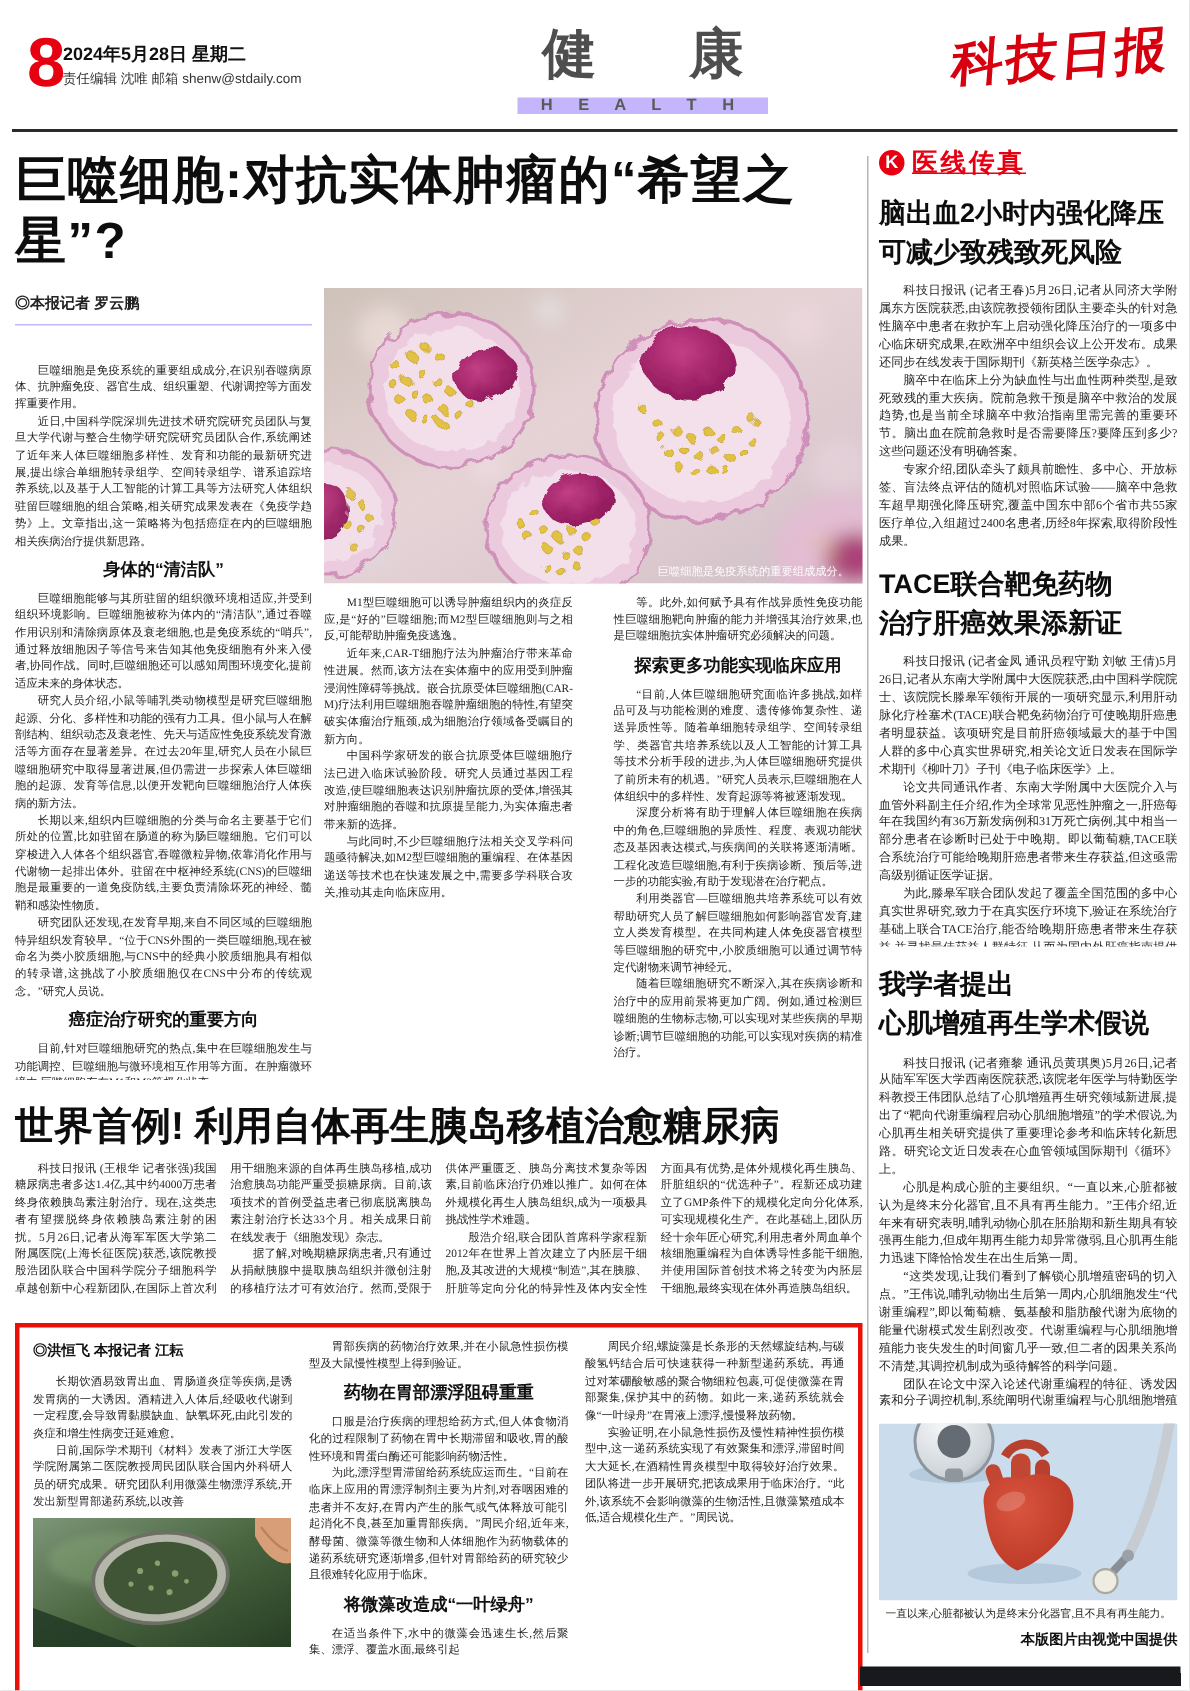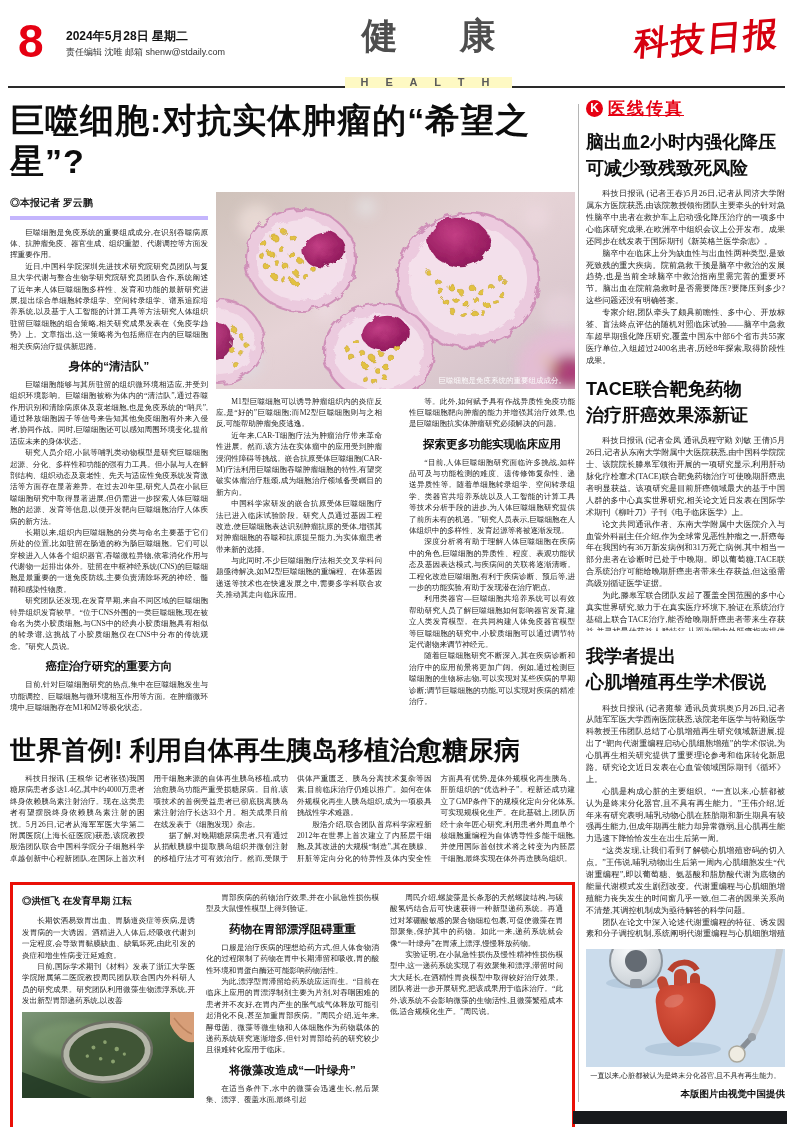--- a/index.html
+++ b/index.html
@@ -2,43 +2,43 @@
 <html><head>
 <meta charset="utf-8">
 <style>
   html,body{margin:0;padding:0;background:#e9e9e9;}
   #page{position:relative;width:793px;height:1127px;background:#fff;margin:0 auto;overflow:hidden;
         font-family:"Liberation Serif","DejaVu Serif",serif;color:#222;box-shadow:0 0 6px rgba(0,0,0,.25);}
   
   .hdr{position:absolute;left:0;top:0;width:100%;height:97px;}
   .hdr-rule{position:absolute;left:8px;top:86px;width:777px;height:2px;background:#2a2a2a;}
   .pagenum{position:absolute;left:18px;top:18px;font:900 46px/1 "Liberation Sans",sans-serif;color:#e60012;}
-  .dateblk{position:absolute;left:66px;top:28px;}
+  .dateblk{position:absolute;left:42px;top:28px;}
   .dateline{font:bold 12px/1.4 "Liberation Sans",sans-serif;color:#111;}
   .editline{font:9px/1.6 "Liberation Sans",sans-serif;color:#333;}
   .secblk{position:absolute;left:0;top:16px;width:100%;text-align:center;margin-left:32px;}
   .sec-cn{font:900 36px/1.1 "Liberation Sans",sans-serif;color:#4e4e4e;letter-spacing:26px;text-indent:26px;}
-  .sec-en{display:inline-block;position:relative;top:16px;background:#fef9c3;padding:0 16px;
+  .sec-en{display:inline-block;position:relative;top:4px;background:#c4b5fd;padding:0 16px;
           font:bold 11px/1 "Liberation Sans",sans-serif;color:#5a5a5a;letter-spacing:7px;}
   .masthead{position:absolute;right:14px;top:22px;font:bold 34px/1 "Liberation Serif",serif;color:#d6000f;
             transform:skewX(-8deg) rotate(-4deg);letter-spacing:2px;}
   
   .content{position:absolute;left:10px;top:100px;width:565px;}
   .vrule{position:absolute;left:578px;top:104px;width:1px;height:998px;background:#b5b5b5;}
   .sidebar{position:absolute;left:586px;top:100px;width:199px;}
   
   .bp{font-size:7.6px;line-height:1.5;text-align:justify;text-indent:2em;margin:0;color:#1f1f1f;}
   .sub{font:bold 11.5px/1.3 "Liberation Sans",sans-serif;text-align:center;margin:7px 0 5px;color:#111;}
   .byline2{font:bold 9.5px/1.4 "Liberation Sans",sans-serif;text-indent:0;margin:2px 0 8px;color:#111;}
   .photocap{font-size:7.2px;line-height:1.5;text-indent:0;text-align:center;color:#222;margin:4px 0 0;white-space:pre-line;}
   
   .h-lead{font:900 34px/1.2 "Liberation Sans",sans-serif;color:#0d0d0d;margin:0 0 10px;letter-spacing:1px;}
   .lead-row{display:flex;gap:8px;}
   .lead-c1{width:198px;height:528px;overflow:hidden;flex:none;}
-  .lead-byline{font:bold 10px/1.3 "Liberation Sans",sans-serif;padding:4px 0 7px;margin-bottom:7px;border-bottom:4px solid #c4b5fd;}
+  .lead-byline{font:bold 10px/1.3 "Liberation Sans",sans-serif;padding:4px 0 7px;margin-bottom:24px;border-bottom:1px solid #c4b5fd;}
   .lead-right{width:359px;flex:none;}
   .leadcols{display:flex;gap:27px;height:320px;overflow:hidden;margin-top:7px;}
   .leadcols>div{flex:1;overflow:hidden;}
   
   .h-dia{font:900 26px/1.25 "Liberation Sans",sans-serif;color:#0d0d0d;margin:14px 0 7px;}
   .dcols{column-count:4;column-gap:9px;height:98px;overflow:hidden;}
   
   .redbox{box-sizing:border-box;margin-top:11px;border:3px solid #ea1007;padding:7px 9px 5px;height:306px;overflow:hidden;}
   .h-spi{font:900 26px/1.2 "Liberation Sans",sans-serif;color:#0d0d0d;margin:3px 0 8px;}
   .scols{display:flex;gap:11px;height:238px;overflow:hidden;}
@@ -254,21 +254,21 @@
           <p class="bp">科技日报讯 (王根华 记者张强)我国糖尿病患者多达1.4亿,其中约4000万患者终身依赖胰岛素注射治疗。现在,这类患者有望摆脱终身依赖胰岛素注射的困扰。5月26日,记者从海军军医大学第二附属医院(上海长征医院)获悉,该院教授殷浩团队联合中国科学院分子细胞科学卓越创新中心程新团队,在国际上首次利用干细胞来源的自体再生胰岛移植,成功治愈胰岛功能严重受损糖尿病。目前,该项技术的首例受益患者已彻底脱离胰岛素注射治疗长达33个月。相关成果日前在线发表于《细胞发现》杂志。</p>
           <p class="bp">据了解,对晚期糖尿病患者,只有通过从捐献胰腺中提取胰岛组织并微创注射的移植疗法才可有效治疗。然而,受限于供体严重匮乏、胰岛分离技术复杂等因素,目前临床治疗仍难以推广。如何在体外规模化再生人胰岛组织,成为一项极具挑战性学术难题。</p>
           <p class="bp">殷浩介绍,联合团队首席科学家程新2012年在世界上首次建立了内胚层干细胞,及其改进的大规模“制造”,其在胰腺、肝脏等定向分化的特异性及体内安全性方面具有优势,是体外规模化再生胰岛、肝脏组织的“优选种子”。程新还成功建立了GMP条件下的规模化定向分化体系,可实现规模化生产。在此基础上,团队历经十余年匠心研究,利用患者外周血单个核细胞重编程为自体诱导性多能干细胞,并使用国际首创技术将之转变为内胚层干细胞,最终实现在体外再造胰岛组织。</p>
         </div>
     </article>
 
     <article class="redbox">
       <div class="scols">
         <div>
           <div>
-              <p class="byline2">◎洪恒飞 在发育早期 江耘</p>
+              <p class="byline2">◎洪恒飞 本报记者 江耘</p>
               <p class="bp">长期饮酒易致胃出血、胃肠道炎症等疾病,是诱发胃病的一大诱因。酒精进入人体后,经吸收代谢到一定程度,会导致胃黏膜缺血、缺氧坏死,由此引发的炎症和增生性病变迁延难愈。</p>
               <p class="bp">日前,国际学术期刊《材料》发表了浙江大学医学院附属第二医院教授周民团队联合国内外科研人员的研究成果。研究团队利用微藻生物漂浮系统,开发出新型胃部递药系统,以改善</p>
             </div>
 
           <svg class="spi-photo" width="172" height="86" viewBox="0 0 172 86">
             <defs>
               <linearGradient id="water" x1="0" y1="0" x2="1" y2="1">
                 <stop offset="0" stop-color="#7d9678"></stop>
                   <stop offset="0.5" stop-color="#49653f"></stop>
                   <stop offset="1" stop-color="#273d24"></stop>

